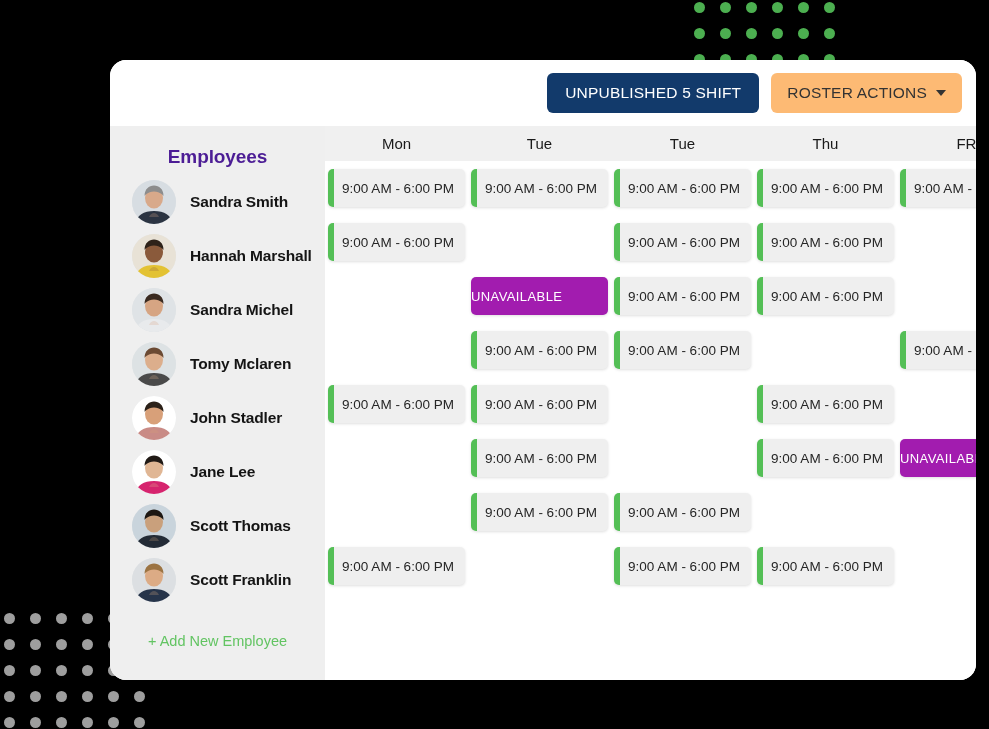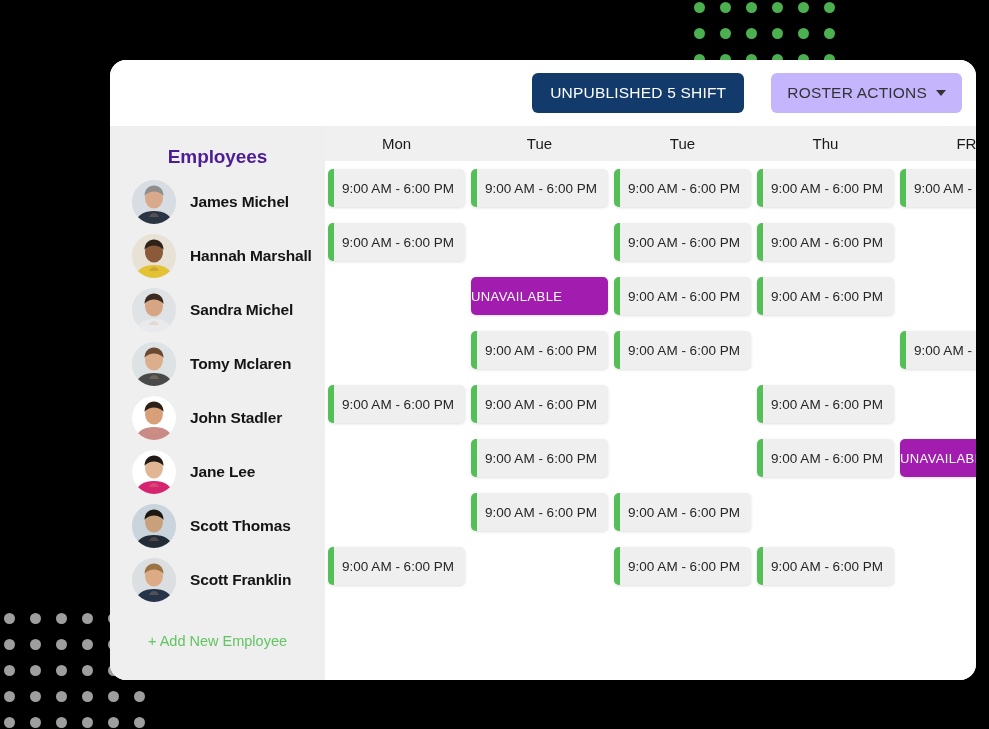--- a/index.html
+++ b/index.html
@@ -66,38 +66,38 @@
   
   .toolbar {
     position: absolute;
     top: 0; left: 0; right: 0;
     height: 66px;
     background: #ffffff;
     display: flex;
     align-items: center;
     justify-content: flex-end;
     padding-right: 14px;
-    gap: 27px;
+    gap: 12px;
   }
   .btn-unpublished {
     background: #123a6b;
     color: #ffffff;
     border: none;
     border-radius: 6px;
     height: 40px;
     padding: 0 18px;
     font-size: 15.5px;
     font-weight: 500;
     letter-spacing: 0.2px;
     font-family: "Liberation Sans", sans-serif;
     cursor: pointer;
     white-space: nowrap;
   }
   .btn-roster {
-    background: #c4b5fd;
+    background: #fdba74;
     color: #333333;
     border: none;
     border-radius: 6px;
     height: 40px;
     padding: 0 16px;
     font-size: 15.5px;
     font-weight: 500;
     letter-spacing: 0.2px;
     font-family: "Liberation Sans", sans-serif;
     cursor: pointer;
@@ -321,21 +321,21 @@
             <div class="emp-row">
               <div class="avatar">
                 <svg viewBox="0 0 44 44" xmlns="http://www.w3.org/2000/svg">
                   <rect width="44" height="44" fill="#d7dde2"></rect>
                   <path d="M4 44c0-9 8-13 18-13s18 4 18 13z" fill="#2b3442"></path>
                   <ellipse cx="22" cy="18" rx="9" ry="10.5" fill="#d8a98a"></ellipse>
                   <path d="M12.5 16c0-7 4.5-10.5 9.5-10.5S31.5 9 31.5 16c0 0-3-4.5-9.5-4.5S12.5 16 12.5 16z" fill="#8d8d8d"></path>
                   <path d="M17 37c1.5-3 3-4 5-4s3.5 1 5 4z" fill="#d8a98a" opacity="0.25"></path>
                 </svg>
               </div>
-              <div class="emp-name">James Michel</div>
+              <div class="emp-name">Sandra Smith</div>
             </div>
             <div class="emp-row">
               <div class="avatar">
                 <svg viewBox="0 0 44 44" xmlns="http://www.w3.org/2000/svg">
                   <rect width="44" height="44" fill="#e8e2d6"></rect>
                   <path d="M4 44c0-9 8-13 18-13s18 4 18 13z" fill="#e3c233"></path>
                   <ellipse cx="22" cy="18" rx="9" ry="10.5" fill="#8a5a3b"></ellipse>
                   <path d="M12.5 16c0-7 4.5-10.5 9.5-10.5S31.5 9 31.5 16c0 0-3-4.5-9.5-4.5S12.5 16 12.5 16z" fill="#2e2219"></path>
                   <path d="M17 37c1.5-3 3-4 5-4s3.5 1 5 4z" fill="#8a5a3b" opacity="0.25"></path>
                 </svg>

